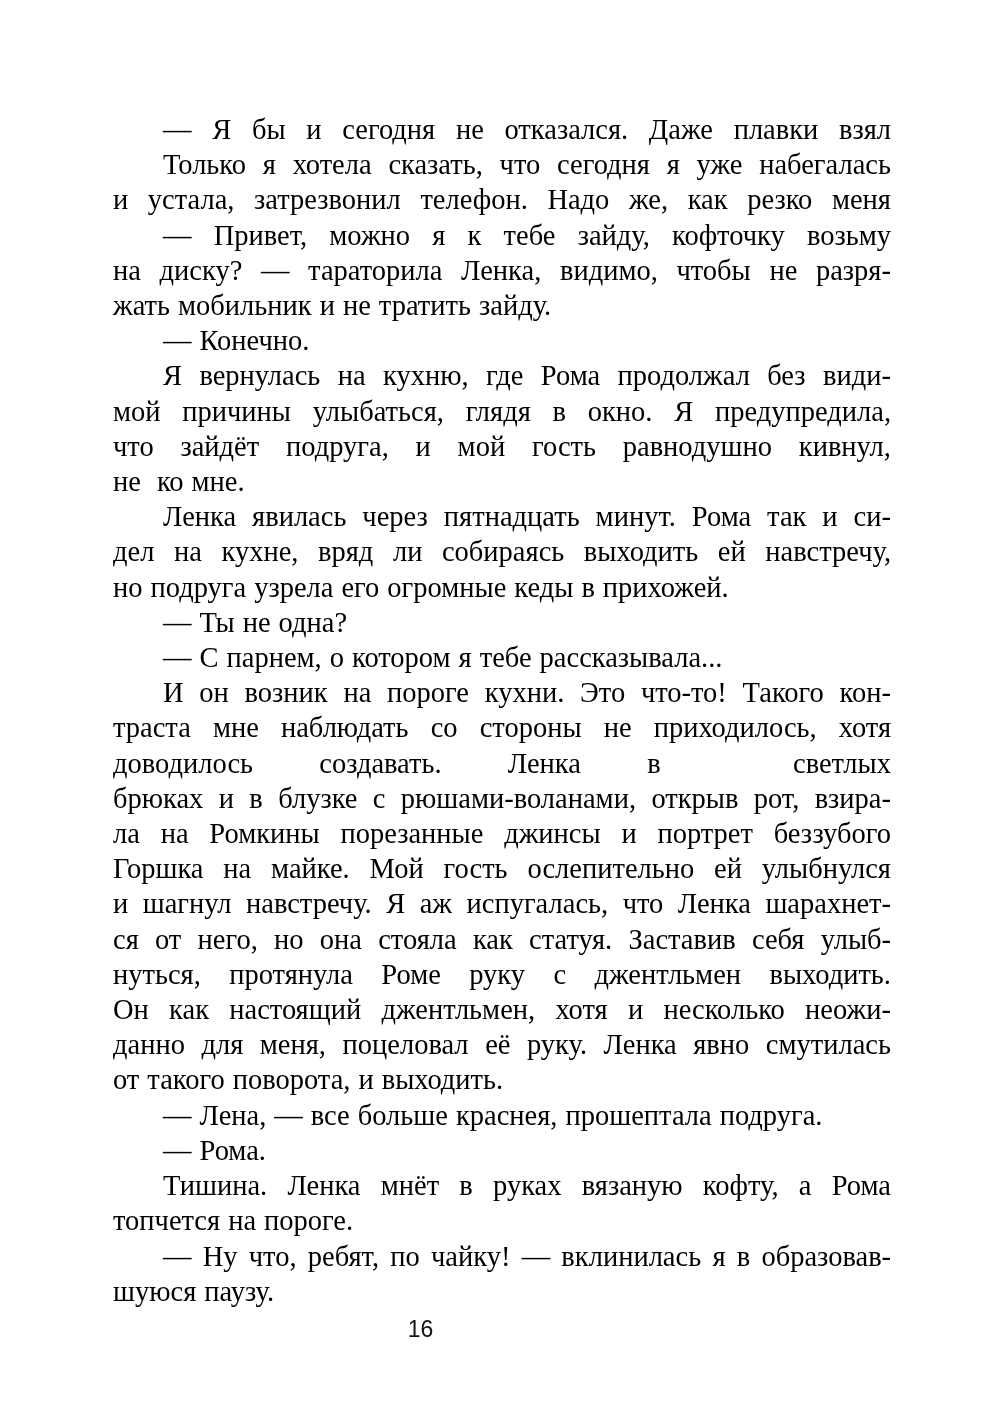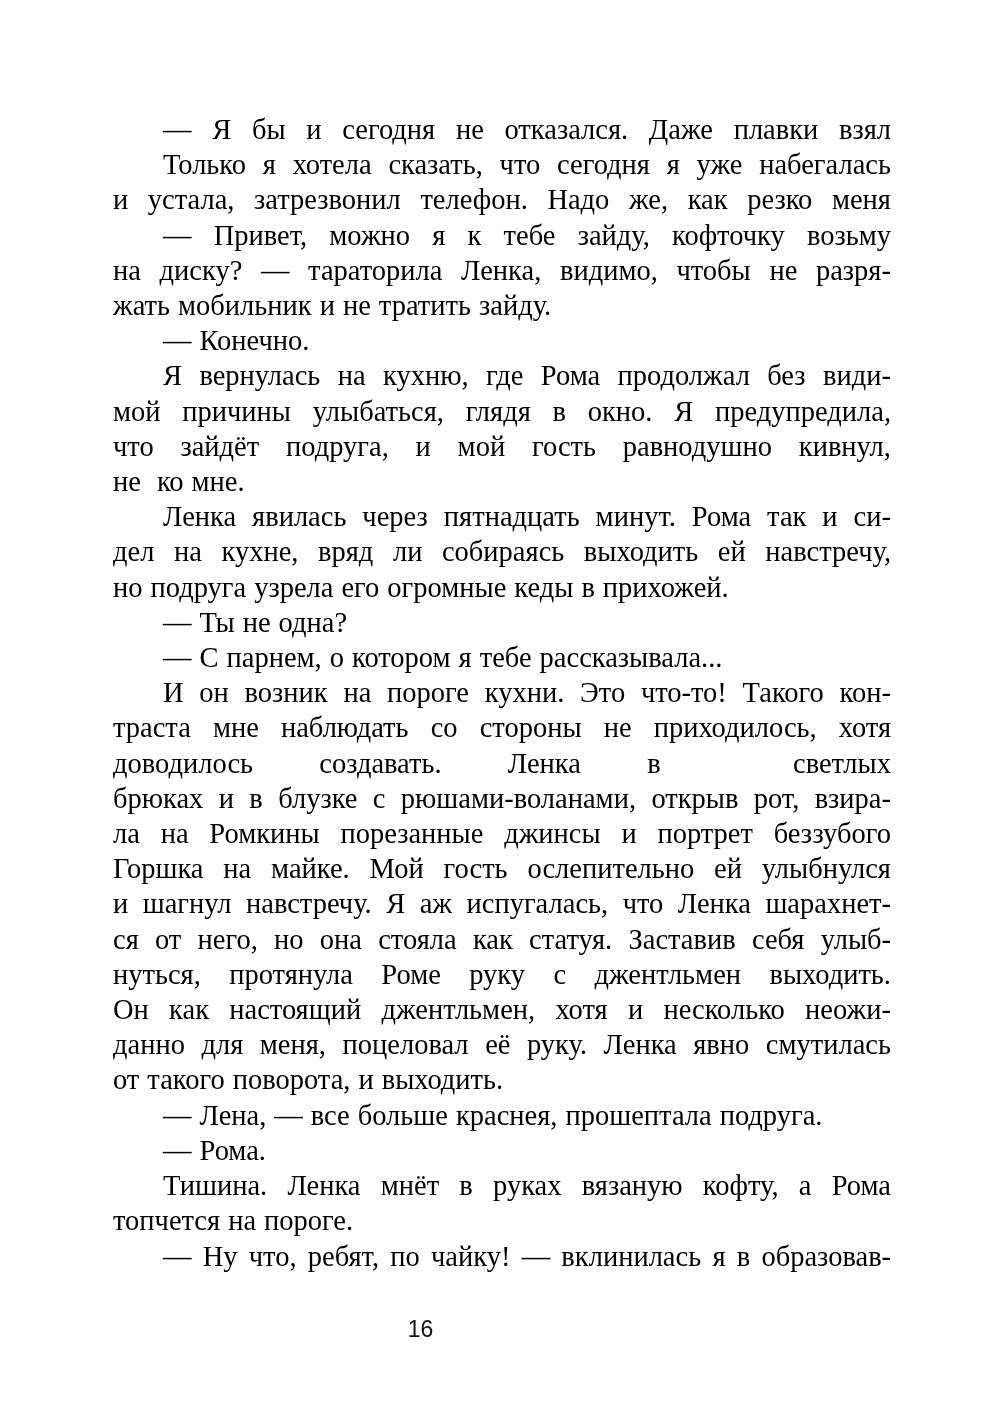--- a/index.html
+++ b/index.html
@@ -139,18 +139,19 @@
       </p>
       <p class="para">
         <span class="line last"><span class="indent"></span><span class="w">—</span><span class="gap"></span><span class="w">Рома.</span></span>
       </p>
       <p class="para">
         <span class="line"><span class="indent"></span><span class="w">Тишина.</span><span class="gap"></span><span class="w">Ленка</span><span class="gap"></span><span class="w">мнёт</span><span class="gap"></span><span class="w">в</span><span class="gap"></span><span class="w">руках</span><span class="gap"></span><span class="w">вязаную</span><span class="gap"></span><span class="w">кофту,</span><span class="gap"></span><span class="w">а</span><span class="gap"></span><span class="w">Рома</span></span>
         <span class="line last"><span class="w">топчется</span><span class="gap"></span><span class="w">на</span><span class="gap"></span><span class="w">пороге.</span></span>
       </p>
       <p class="para">
         <span class="line"><span class="indent"></span><span class="w">—</span><span class="gap"></span><span class="w">Ну</span><span class="gap"></span><span class="w">что,</span><span class="gap"></span><span class="w">ребят,</span><span class="gap"></span><span class="w">по</span><span class="gap"></span><span class="w">чайку!</span><span class="gap"></span><span class="w">—</span><span class="gap"></span><span class="w">вклинилась</span><span class="gap"></span><span class="w">я</span><span class="gap"></span><span class="w">в</span><span class="gap"></span><span class="w">образовав-</span></span>
+        <span class="line last"><span class="w">шуюся</span><span class="gap"></span><span class="w">паузу.</span></span>
       </p>
     </div>
 
   <div class="page-number">16</div>
 
 </div>
 
 </body></html>

